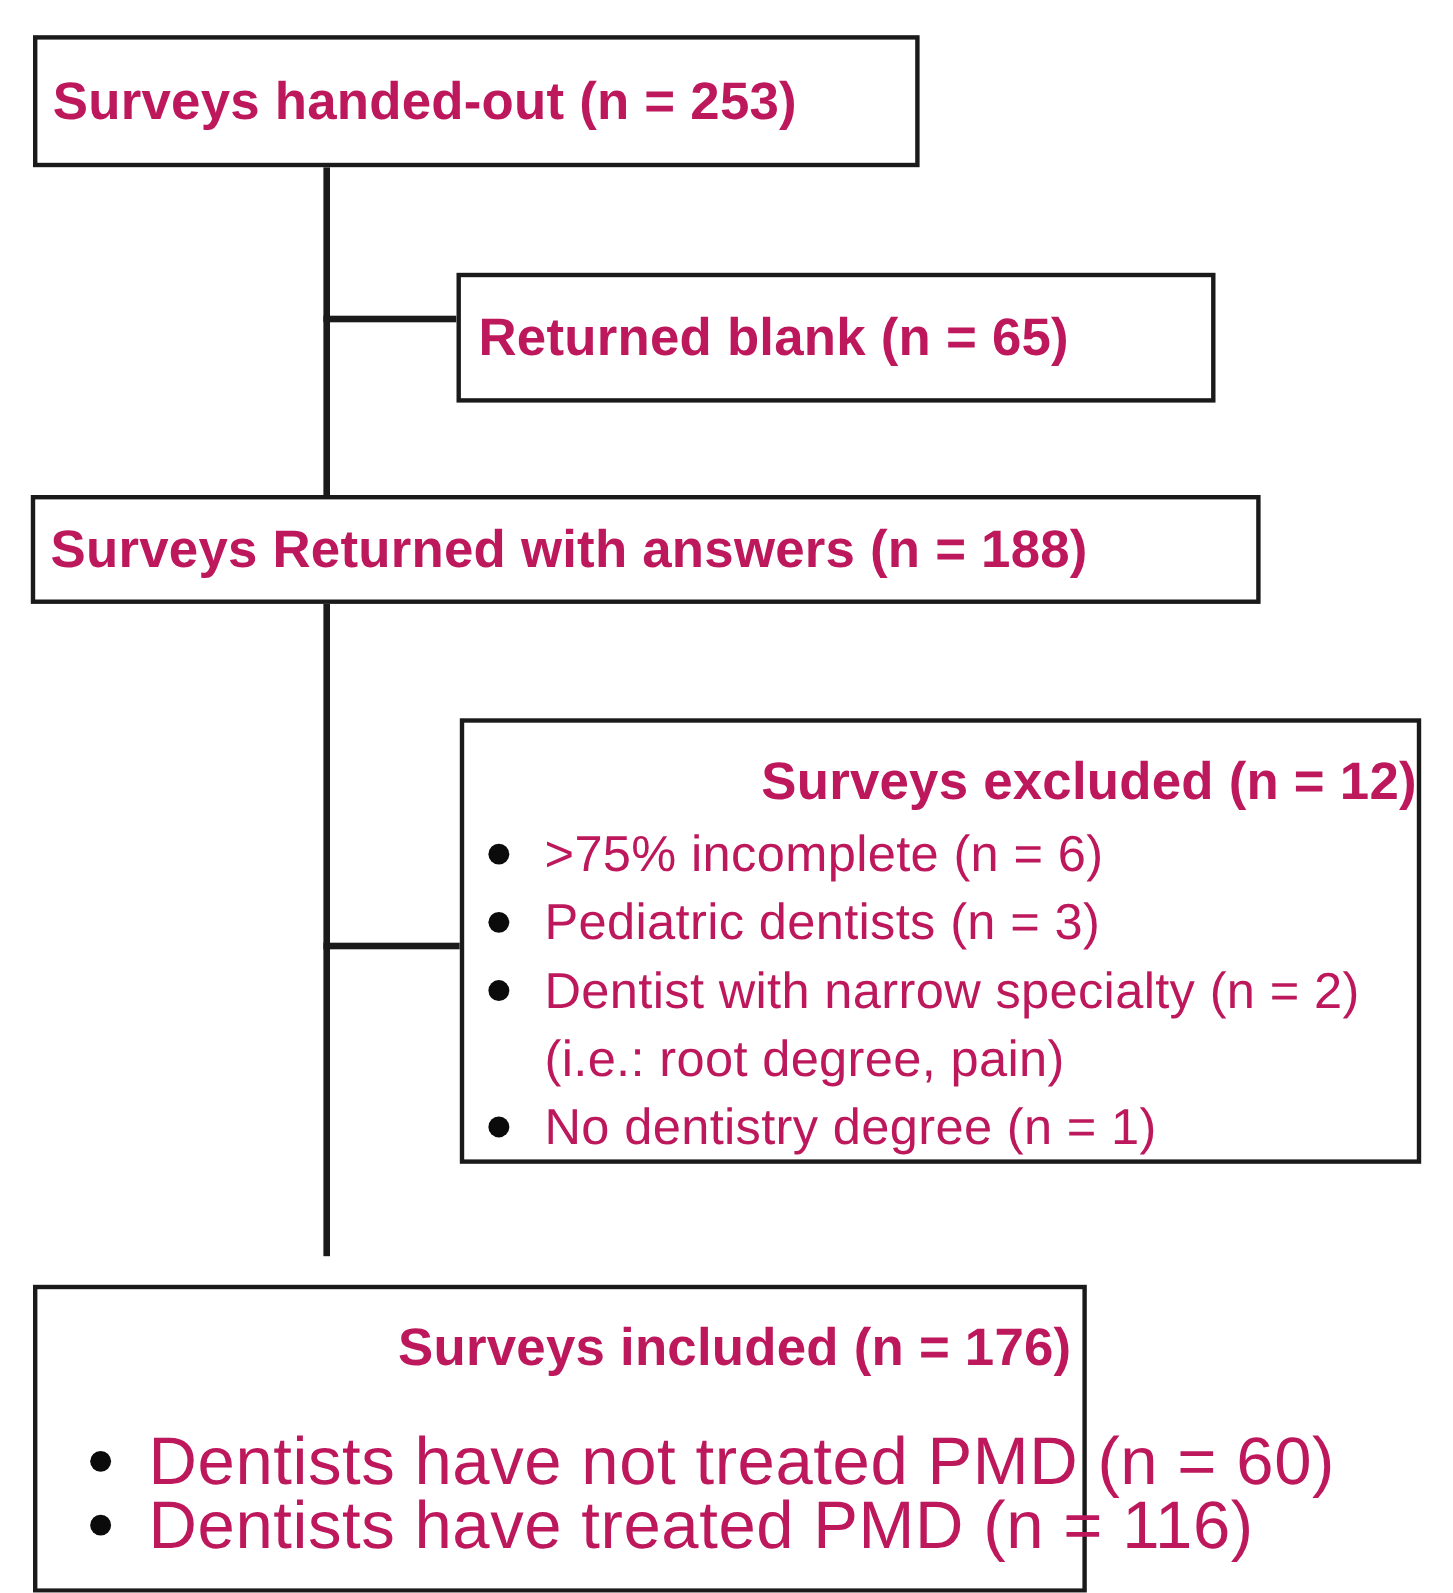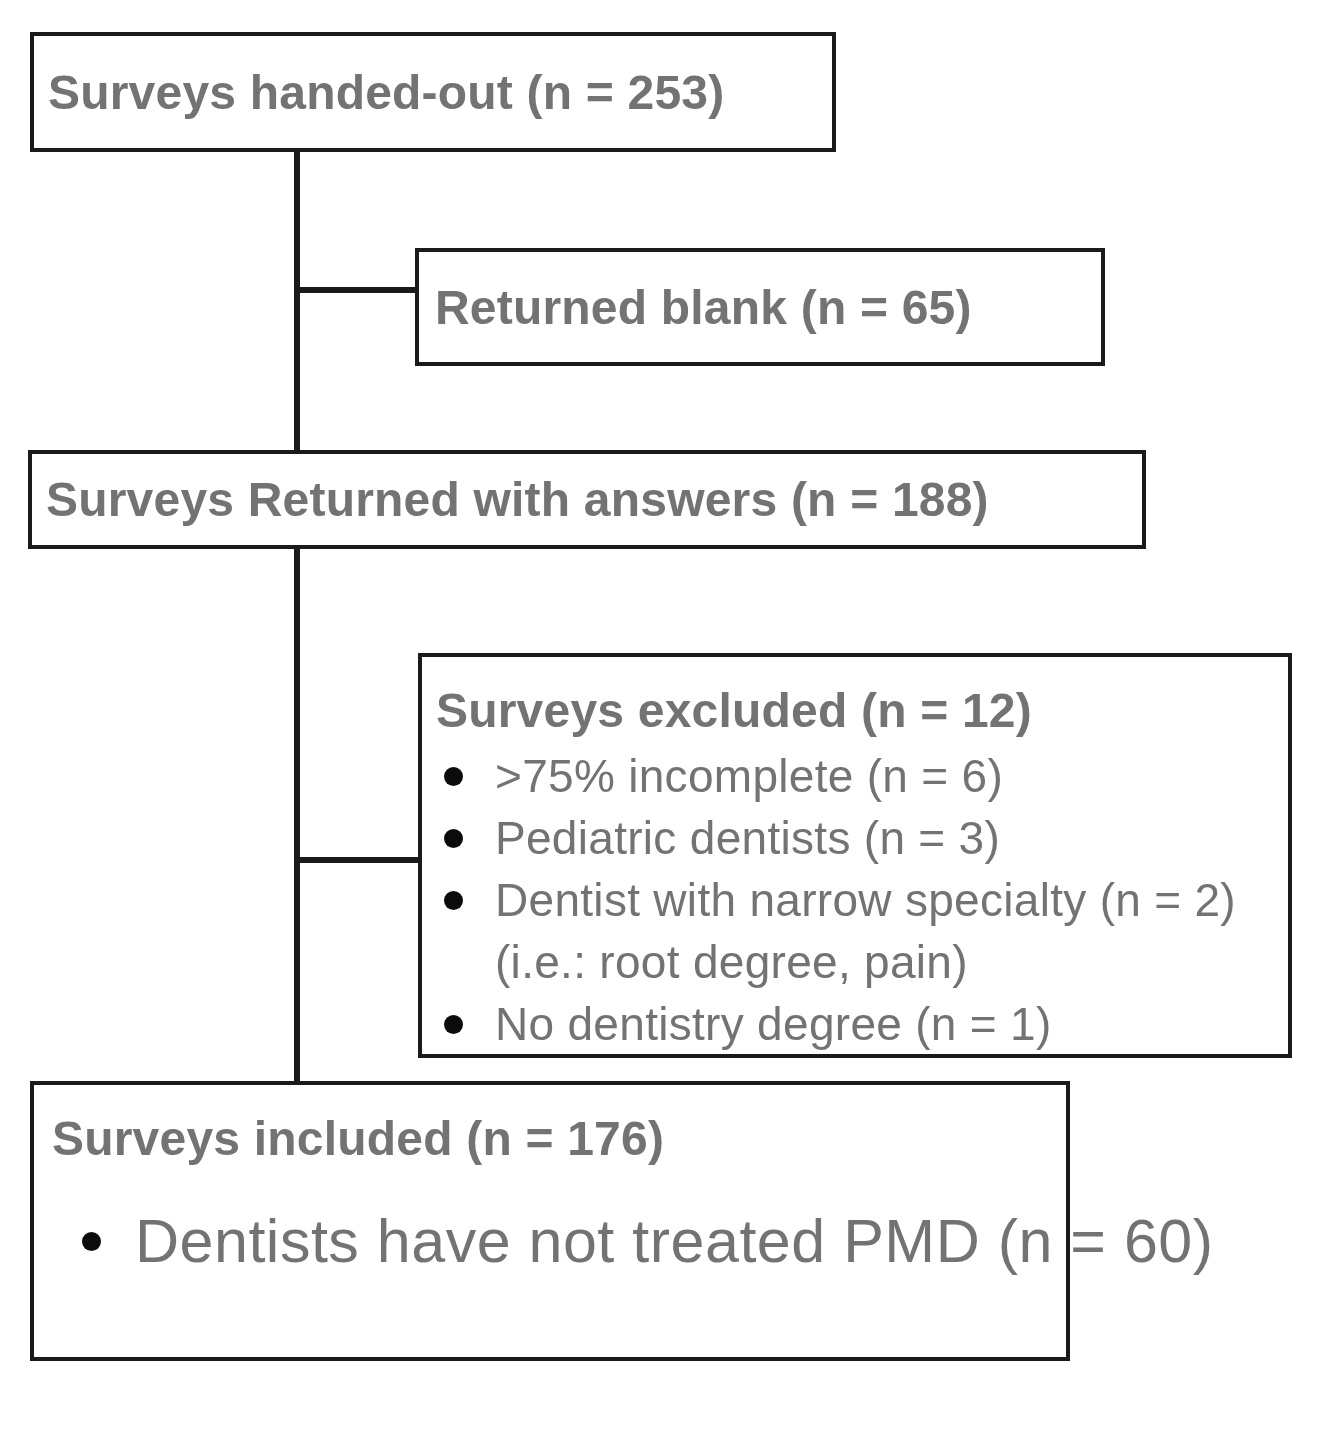--- a/index.html
+++ b/index.html
@@ -6,22 +6,23 @@
     margin: 0;
     padding: 0;
     background: #ffffff;
   }
   #canvas {
     position: relative;
     width: 1321px;
     height: 1448px;
     background: #ffffff;
     font-family: "Liberation Sans", "DejaVu Sans", sans-serif;
-    color: #737373;
+    color: #be185d;
     overflow: hidden;
+    text-align: right;
   }
   .connector {
     position: absolute;
     background: #1a1a1a;
     z-index: 0;
   }
   .box {
     position: absolute;
     box-sizing: border-box;
     background: #ffffff;
@@ -60,22 +61,22 @@
     height: 62px;
     display: flex;
     align-items: center;
     padding-left: 59px;
     font-size: 46px;
     letter-spacing: 0.3px;
     white-space: nowrap;
   }
 
   #box-included {
-    left: 30px; top: 1081px; width: 1040px; height: 280px;
-    padding: 26px 24px 0 18px;
+    left: 30px; top: 1168px; width: 958px; height: 280px;
+    padding: 26px 10px 0 18px;
   }
   #box-included .box-title { line-height: 56px; margin-bottom: 45px; }
   .inc-row {
     display: flex;
     align-items: center;
     height: 58px;
     font-size: 61px;
     letter-spacing: 0.5px;
     white-space: nowrap;
   }
@@ -143,15 +144,19 @@
   </div>
 
   <div id="box-included" class="box">
     <div class="box-title">Surveys included (n = 176)</div>
 
     <div class="inc-row">
       <span class="dot"></span>
       <span>Dentists have not treated PMD (n = 60)</span>
     </div>
 
+    <div class="inc-row">
+      <span class="dot"></span>
+      <span>Dentists have treated PMD (n = 116)</span>
+    </div>
   </div>
 
 </div>
 
 </body></html>

